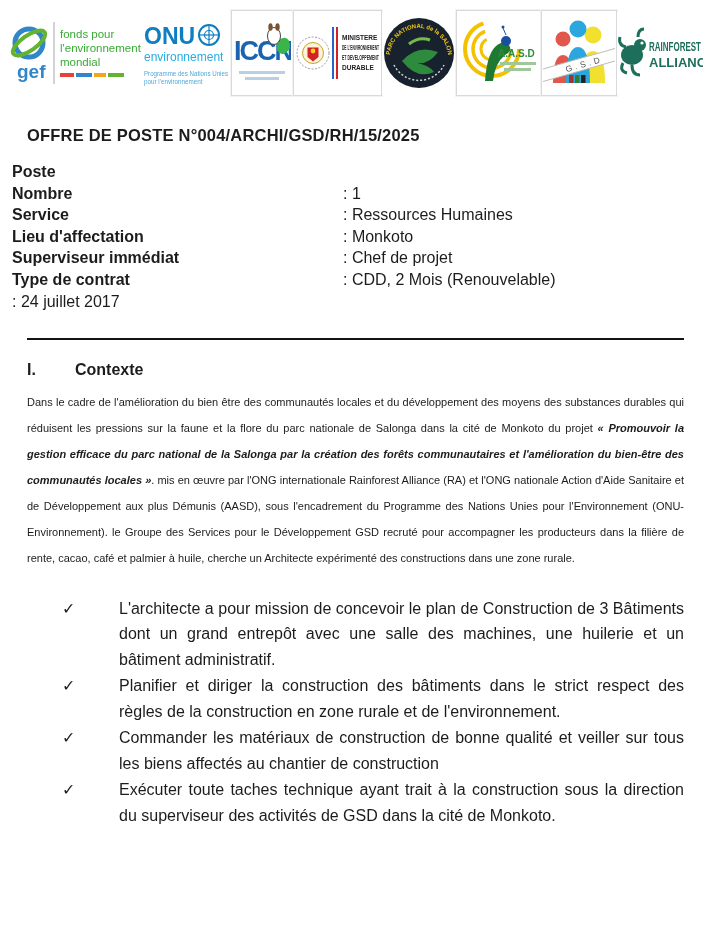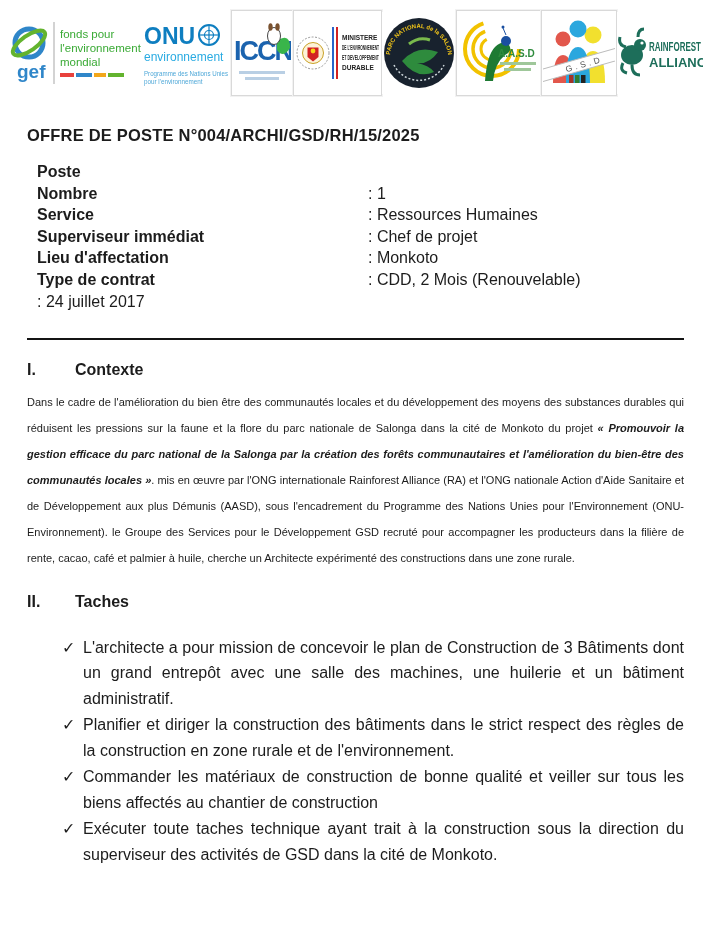--- a/index.html
+++ b/index.html
@@ -15,39 +15,39 @@
   }
   .logo-cell { display:flex; align-items:center; justify-content:center; background:#fff; }
   .framed { border:1px solid #d9d9d9; box-shadow:0 0 0 1px #f2f2f2; }
   svg text { font-family:"Liberation Sans", sans-serif; }
   
   .doc-title {
     margin:28px 27px 0; text-align:left;
     font-size:16.5px; font-weight:bold; letter-spacing:0.2px;
   }
   
-  .fields { margin:16px 37px 0; }
+  .fields { margin:16px 12px 0; }
   .field-row { display:flex; font-size:16px; line-height:21.6px; }
   .field-label { flex:0 0 331px; font-weight:bold; }
   .field-value { flex:1; }
   
   .rule { border:none; border-top:2.6px solid #141414; margin:26px 27px 0; }
   
   .sec-head { display:flex; margin:21px 27px 0; font-size:16px; font-weight:bold; }
   .sec-num { flex:0 0 48px; }
   .para {
     margin:11px 27px 0; font-size:11px; line-height:25.9px;
     text-align:justify;
   }
   .bi { font-weight:bold; font-style:italic; }
   
   .tasks { margin:24px 27px 0 62px; padding:0; list-style:none; }
   .task { display:flex; font-size:16px; line-height:25.9px; }
   .check { flex:0 0 21px; }
-  .task-text { flex:1; text-align:justify; }
+  .task-text { flex:1; text-align:justify;margin-left:36px; }
 </style>
 </head>
 <body>
 
 <div class="page">
 
   <header class="logo-strip">
 
     <div class="logo-cell" style="width:135px;height:82px">
       <svg width="135" height="78" viewBox="0 0 135 78">
@@ -196,26 +196,26 @@
     </div>
     <div class="field-row">
       <span class="field-label">Nombre</span>
       <span class="field-value">: 1</span>
     </div>
     <div class="field-row">
       <span class="field-label">Service</span>
       <span class="field-value">: Ressources Humaines</span>
     </div>
     <div class="field-row">
+      <span class="field-label">Lieu d'affectation</span>
+      <span class="field-value">: Monkoto</span>
+    </div>
+    <div class="field-row">
       <span class="field-label">Superviseur immédiat</span>
       <span class="field-value">: Chef de projet</span>
-    </div>
-    <div class="field-row">
-      <span class="field-label">Lieu d'affectation</span>
-      <span class="field-value">: Monkoto</span>
     </div>
     <div class="field-row">
       <span class="field-label">Type de contrat</span>
       <span class="field-value">: CDD, 2 Mois (Renouvelable)</span>
     </div>
     <div class="field-row">
       <span class="field-value">: 24 juillet 2017</span>
     </div>
   </section>
 
@@ -223,24 +223,20 @@
 
   <section>
     <div class="sec-head">
       <span class="sec-num">I.</span>
       <span>Contexte</span>
     </div>
     <p class="para"><span>Dans le cadre de l'amélioration du bien être des communautés locales et du développement des moyens des substances  durables qui réduisent les pressions sur la faune et la flore du parc nationale de Salonga dans la cité de Monkoto du projet </span><span class="bi">« Promouvoir la gestion efficace du parc national de la Salonga par la création des forêts communautaires et l'amélioration du bien-être des communautés locales »</span><span>. mis en œuvre par l'ONG internationale Rainforest Alliance (RA) et l'ONG nationale Action d'Aide Sanitaire et de Développement aux plus Démunis (AASD), sous l'encadrement du Programme des Nations Unies pour l'Environnement (ONU-Environnement). le Groupe des Services pour le Développement GSD  recruté pour accompagner les producteurs dans la filière de rente, cacao, café et palmier à huile, cherche un Architecte expérimenté des constructions dans une zone rurale.</span></p>
   </section>
 
   <section>
-    <div class="sec-head">
-      <span class="sec-num">II.</span>
-      <span>Taches</span>
-    </div>
     <ul class="tasks">
       <li class="task">
         <span class="check">✓</span>
         <span class="task-text">L'architecte a pour mission de concevoir le plan de Construction de 3 Bâtiments dont un grand entrepôt avec une salle des machines, une huilerie et un bâtiment administratif.</span>
       </li>
       <li class="task">
         <span class="check">✓</span>
         <span class="task-text">Planifier et diriger la construction des bâtiments dans le strict respect des règles de la construction  en zone rurale et de l'environnement.</span>
       </li>
       <li class="task">

